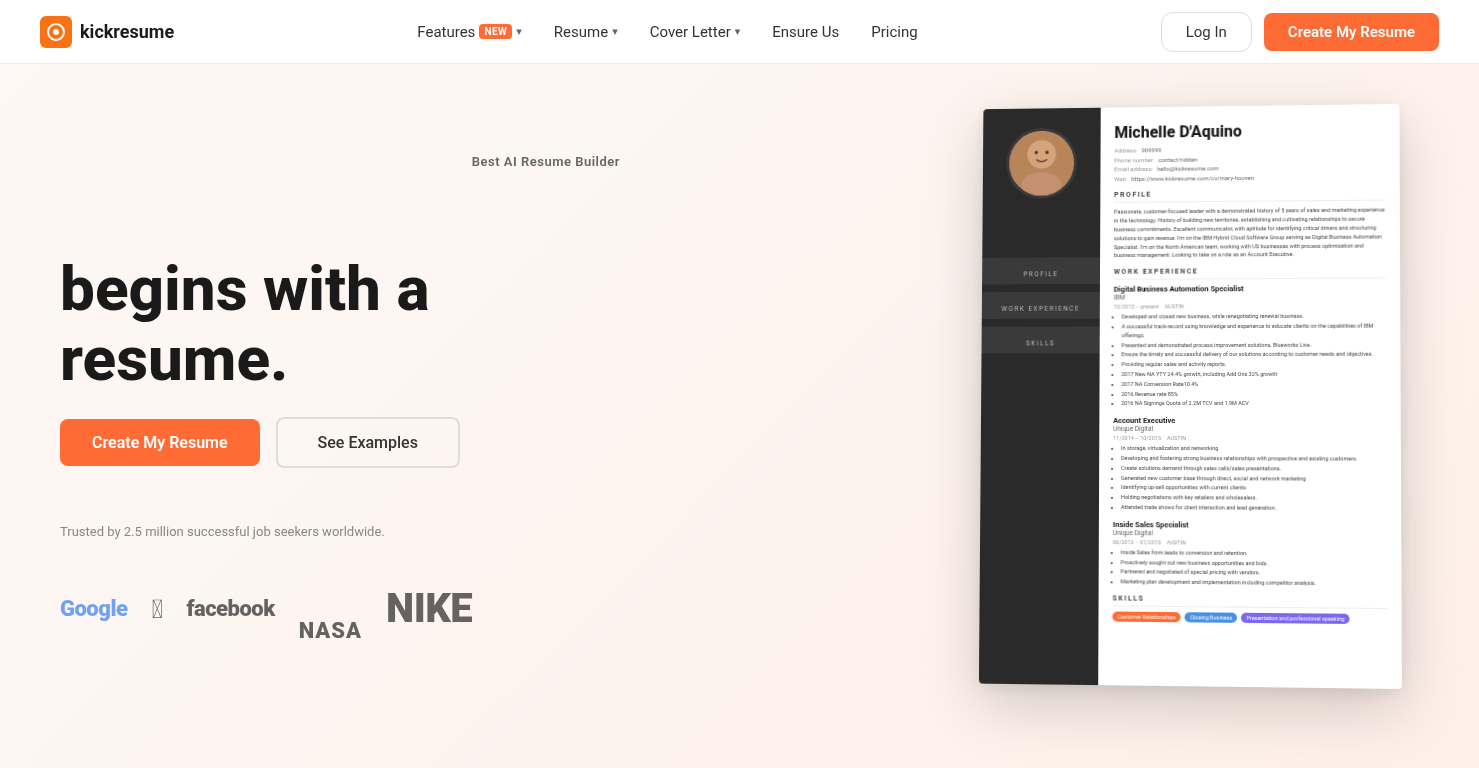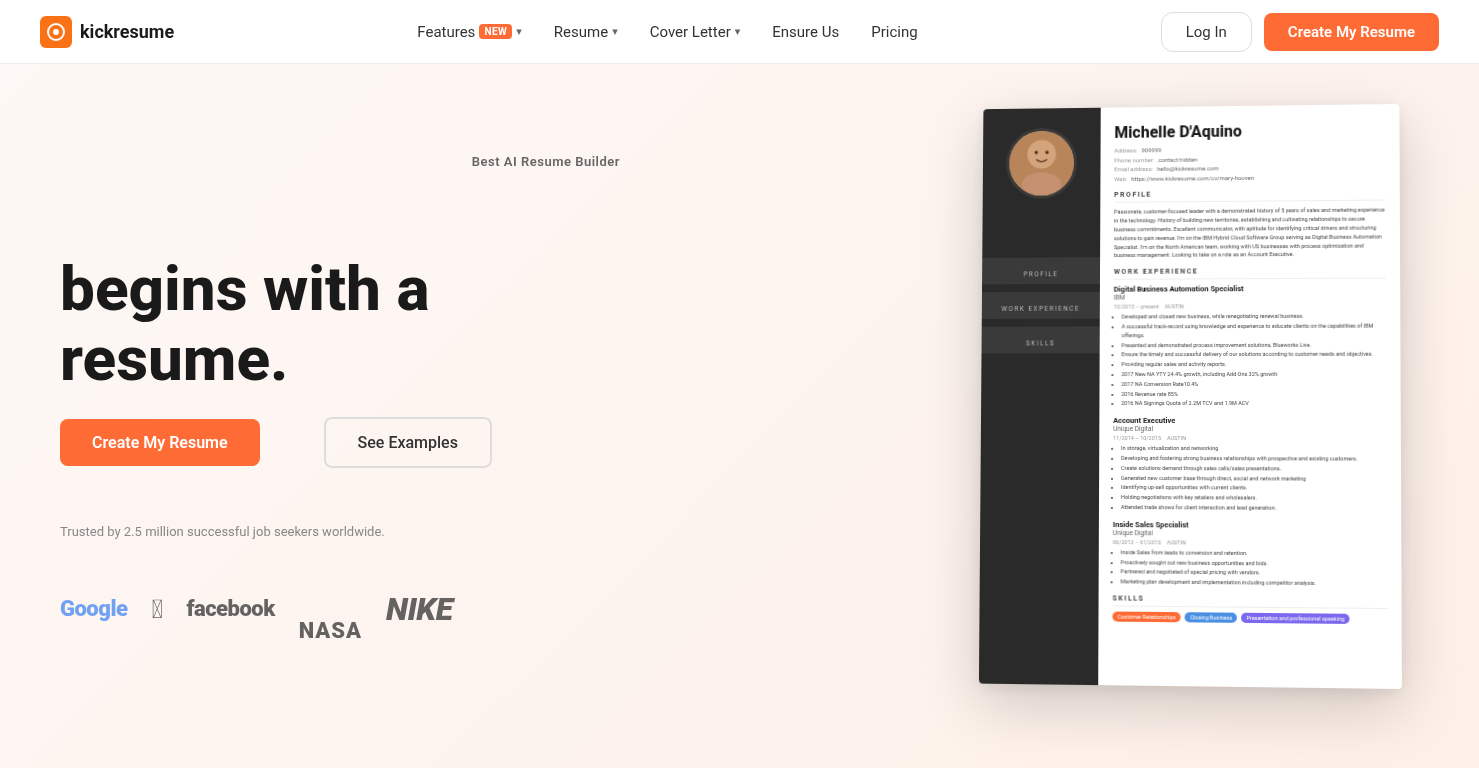--- a/index.html
+++ b/index.html
@@ -56,32 +56,32 @@
     .hero-title span { color: #1a1a1a; }
     .hero-desc {
       font-size: 17px; color: #555; line-height: 1.65; margin-bottom: 40px; max-width: 480px;
     }
     .hero-buttons { display: flex; align-items: center; gap: 16px; margin-bottom: 56px; }
     .btn-hero-primary {
       padding: 14px 32px; background: #ff6b35; color: #fff; border: none;
       border-radius: 8px; font-size: 16px; font-weight: 600; cursor: pointer; font-family: inherit;
     }
     .btn-hero-secondary {
-      padding: 14px 32px; background: transparent; color: #333; border: 2px solid #ddd;
-      border-radius: 8px; font-size: 16px; font-weight: 500; cursor: pointer; font-family: inherit; margin-left: 48px;
+      padding: 14px 40px; background: transparent; color: #333; border: 2px solid #ddd;
+      border-radius: 8px; font-size: 16px; font-weight: 500; cursor: pointer; font-family: inherit;
     }
     .trusted-section { }
     .trusted-text { font-size: 13px; color: #888; margin-bottom: 35px; }
     .trusted-logos { display: flex; align-items: center; gap: 24px; flex-wrap: wrap; }
     .brand-logo { font-size: 22px; font-weight: 900; color: #333; letter-spacing: -0.5px; opacity: 0.75; }
     .brand-logo.google { color: #4285f4; }
     .brand-logo.apple { font-size: 26px; }
     .brand-logo.facebook { font-weight: 900; }
     .brand-logo.nasa { letter-spacing: 1px; margin-top: 44px; }
-    .brand-logo.nike { font-size: 32px; font-style: italic; }
+    .brand-logo.nike { font-size: 40px; }
 
     
     .hero-visual {
       flex: 0 0 auto; width: 440px; margin-top: -20px; position: relative;
     }
     .resume-card {
       background: #fff; border-radius: 4px;
       box-shadow: 0 20px 60px rgba(0,0,0,0.18), 0 4px 16px rgba(0,0,0,0.08);
       display: flex; overflow: hidden;
       width: 420px; min-height: 580px;

